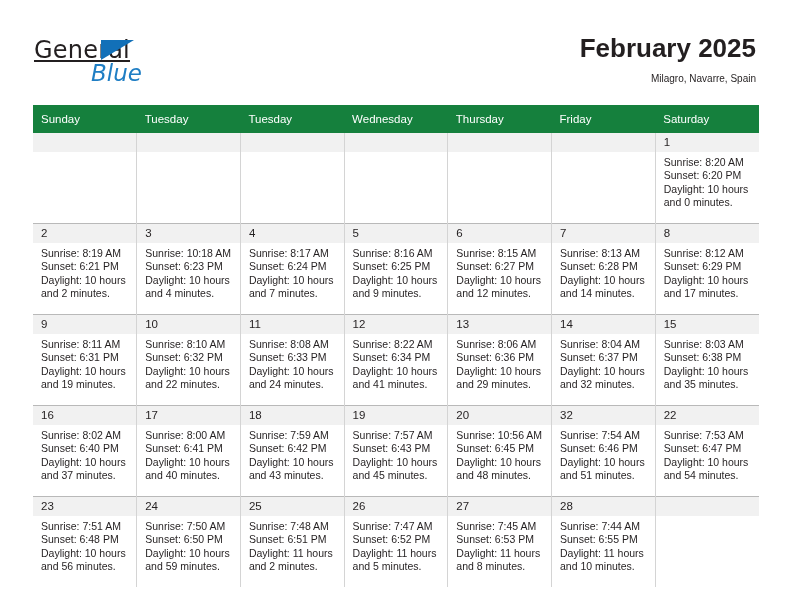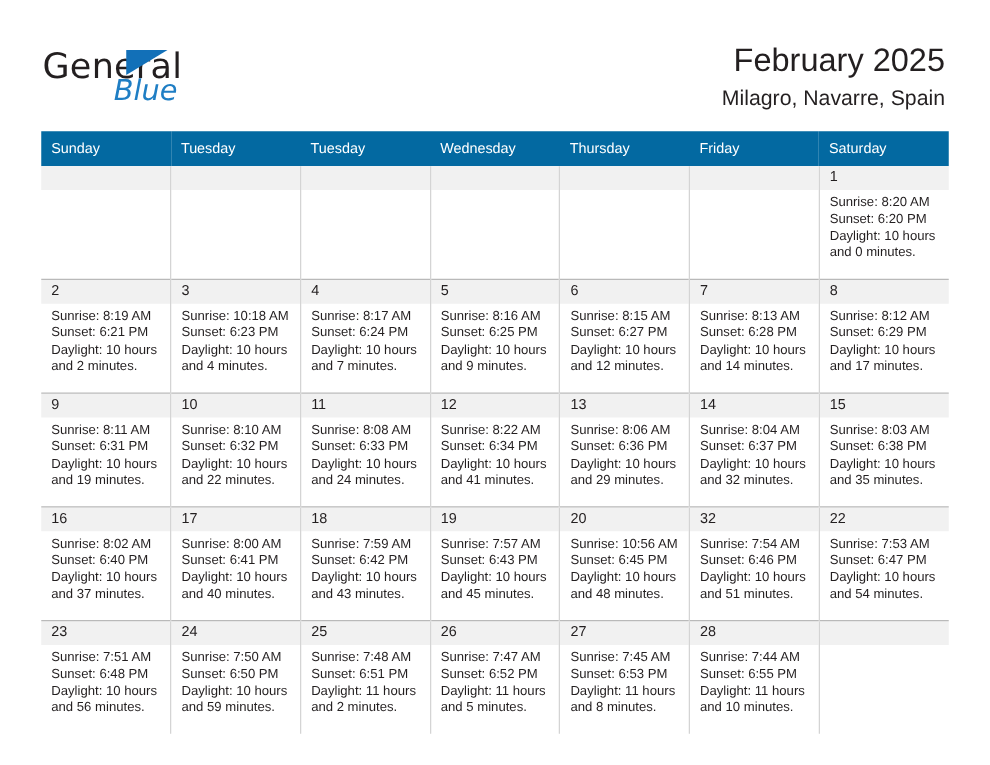--- a/index.html
+++ b/index.html
@@ -33,25 +33,26 @@
     position: absolute;
     left: 34px;
     top: 36px;
     width: 180px;
     height: 52px;
   }
   .logo-general {
     position: absolute;
     left: 0;
     top: 0;
-    font-size: 28px;
+    font-size: 24px;
     letter-spacing: 0.2px;
     color: #231f20;
     font-family: "DejaVu Sans", sans-serif;
     font-weight: 400;
+    text-decoration: underline;
   }
   .logo-tri {
     position: absolute;
     left: 67px;
     top: 4px;
     width: 0;
     height: 0;
     border-left: 33px solid #1270b8;
     border-bottom: 20px solid transparent;
   }
@@ -66,48 +67,48 @@
     font-style: italic;
   }
   .title-block {
     position: absolute;
     right: 36px;
     top: 32px;
     text-align: right;
   }
   .cal-title {
     font-size: 26px;
-    font-weight: 400;
+    font-weight: 700;
     color: #231f20;
     line-height: 32px;
     white-space: nowrap;
   }
   .cal-subtitle {
     margin-top: 6px;
-    font-size: 17px;
+    font-size: 10px;
     font-weight: 400;
     color: #231f20;
     line-height: 18px;
     white-space: nowrap;
   }
 
   
   .calendar {
     position: absolute;
     left: 33px;
     top: 105px;
     width: 726px;
   }
   table.cal {
     border-collapse: collapse;
     table-layout: fixed;
     width: 726px;
   }
   table.cal th {
-    background: #0369a1;
+    background: #15803d;
     color: #ffffff;
     font-size: 11.5px;
     font-weight: 400;
     text-align: left;
     padding: 5px 0 5px 8px;
     height: 18px;
     border: none;
   }
   table.cal td {
     vertical-align: top;

